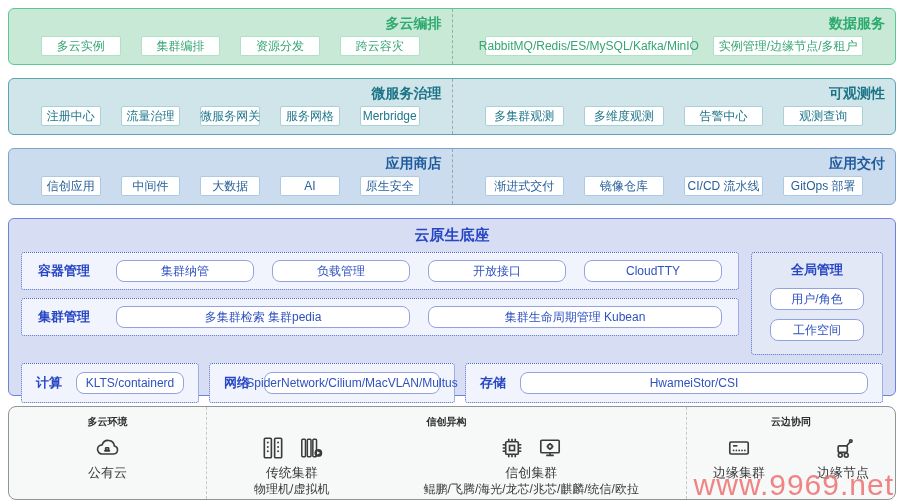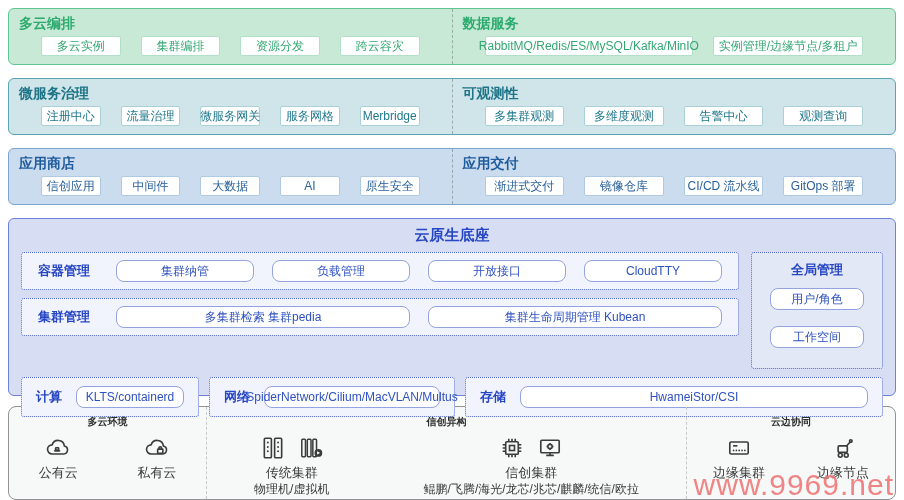--- a/index.html
+++ b/index.html
@@ -3,21 +3,21 @@
 <meta charset="utf-8">
 <style>
   * { margin:0; padding:0; box-sizing:border-box; }
   html,body { background:#fff; font-family:"Liberation Sans","DejaVu Sans",sans-serif; }
   .page { position:relative; width:904px; height:500px; background:#fff; padding:8px 8px 0 8px; overflow:hidden; }
 
   
   .band { display:flex; height:57px; border-radius:6px; border:1px solid; margin-bottom:13px; }
   .band-half { flex:1; display:flex; flex-direction:column; padding:6px 10px 8px; min-width:0; }
   .band-half.right { border-left:1px dashed rgba(90,100,95,.45); }
-  .band-title { text-align:left; font-weight:bold; font-size:14px; line-height:16px; margin-bottom:5px; }
+  .band-title { text-align:right; font-weight:bold; font-size:14px; line-height:16px; margin-bottom:5px; }
   .band-items { flex:1; display:flex; gap:20px; padding:0 22px; }
   .chip { flex:1; min-width:0; background:#fff; border:1px solid; border-radius:2px; display:flex; align-items:center; justify-content:center; font-size:12px; white-space:nowrap; }
   .chip.w-lg { flex:1.4; }
 
   .green { background:#c8e9d6; border-color:#5fc693; }
   .green .band-title { color:#2dab6f; }
   .green .chip { color:#33a671; border-color:#b2dfc8; }
 
   .teal { background:#cfe5e9; border-color:#5aa4b4; }
   .teal .band-title { color:#1d7487; }
@@ -32,21 +32,21 @@
   .platform-title { text-align:center; font-weight:bold; font-size:15px; color:#2746c4; margin-bottom:7px; }
   .platform-body { display:flex; gap:12px; }
   .platform-left { flex:1; display:flex; flex-direction:column; gap:8px; min-width:0; }
   .dotted-box { border:1px dotted #4f69cf; background:#f1f4fc; border-radius:3px; }
   .mgmt-row { display:flex; align-items:center; height:38px; padding:0 16px; gap:18px; }
   .mgmt-label { font-weight:bold; color:#2746c4; font-size:13px; white-space:nowrap; width:60px; flex:none; }
   .mgmt-items { flex:1; display:flex; gap:18px; min-width:0; }
   .pill { flex:1; min-width:0; height:22px; background:#fff; border:1px solid #93a3e0; border-radius:8px; display:flex; align-items:center; justify-content:center; font-size:12px; color:#2e51c0; white-space:nowrap; }
   .global-box { width:132px; flex:none; background:rgba(255,255,255,.30); padding:6px 18px 4px; display:flex; flex-direction:column; }
   .global-title { text-align:center; font-weight:bold; color:#2746c4; font-size:13px; margin:2px 0 9px; }
-  .global-box .pill { flex:none; margin-bottom:16px; }
+  .global-box .pill { flex:none; margin-bottom:9px; }
   .infra-row { display:flex; gap:10px; }
   .infra-box { display:flex; align-items:center; gap:14px; height:40px; padding:0 14px; }
   .infra-box .mgmt-label { width:auto; }
   .infra-compute { width:178px; flex:none; }
   .infra-network { width:246px; flex:none; }
   .infra-storage { flex:1; }
 
   
   .env-panel { background:#f7f8f8; border:1.5px solid #8f9494; border-radius:8px; height:94px; display:flex; }
   .env-zone { display:flex; flex-direction:column; padding-top:8px; min-width:0; }
@@ -185,32 +185,20 @@
             <span class="icon">
               <svg width="26" height="26" viewBox="0 0 24 24" fill="none" stroke="#3b3b3b" stroke-width="1.5" stroke-linecap="round" stroke-linejoin="round">
                 <path d="M6.5 17.5h10.8a3.7 3.7 0 0 0 .6-7.3A5.8 5.8 0 0 0 6.6 9.1a4.2 4.2 0 0 0-.1 8.4z"></path>
                 <path d="M9 14.6h4.4"></path>
                   <rect x="9.8" y="11.8" width="2.8" height="2" rx="0.4"></rect>
               </svg>
             </span>
           </div>
           <div class="env-label">公有云</div>
         </div>
-        <div class="env-entry">
-          <div class="env-icons">
-            <span class="icon">
-              <svg width="26" height="26" viewBox="0 0 24 24" fill="none" stroke="#3b3b3b" stroke-width="1.5" stroke-linecap="round" stroke-linejoin="round">
-                <path d="M6.5 17.5h10.8a3.7 3.7 0 0 0 .6-7.3A5.8 5.8 0 0 0 6.6 9.1a4.2 4.2 0 0 0-.1 8.4z"></path>
-                <rect x="12.6" y="13" width="4.8" height="3.9" rx="0.6" fill="#f7f8f8"></rect>
-                <path d="M13.8 13v-1a1.2 1.2 0 0 1 2.4 0v1"></path>
-              </svg>
-            </span>
-          </div>
-          <div class="env-label">私有云</div>
-        </div>
       </div>
     </div>
 
     <div class="env-zone z2">
       <div class="env-title">信创异构</div>
       <div class="env-entries">
         <div class="env-entry">
           <div class="env-icons">
             <span class="icon">
               <svg width="26" height="26" viewBox="0 0 24 24" fill="none" stroke="#3b3b3b" stroke-width="1.5">

